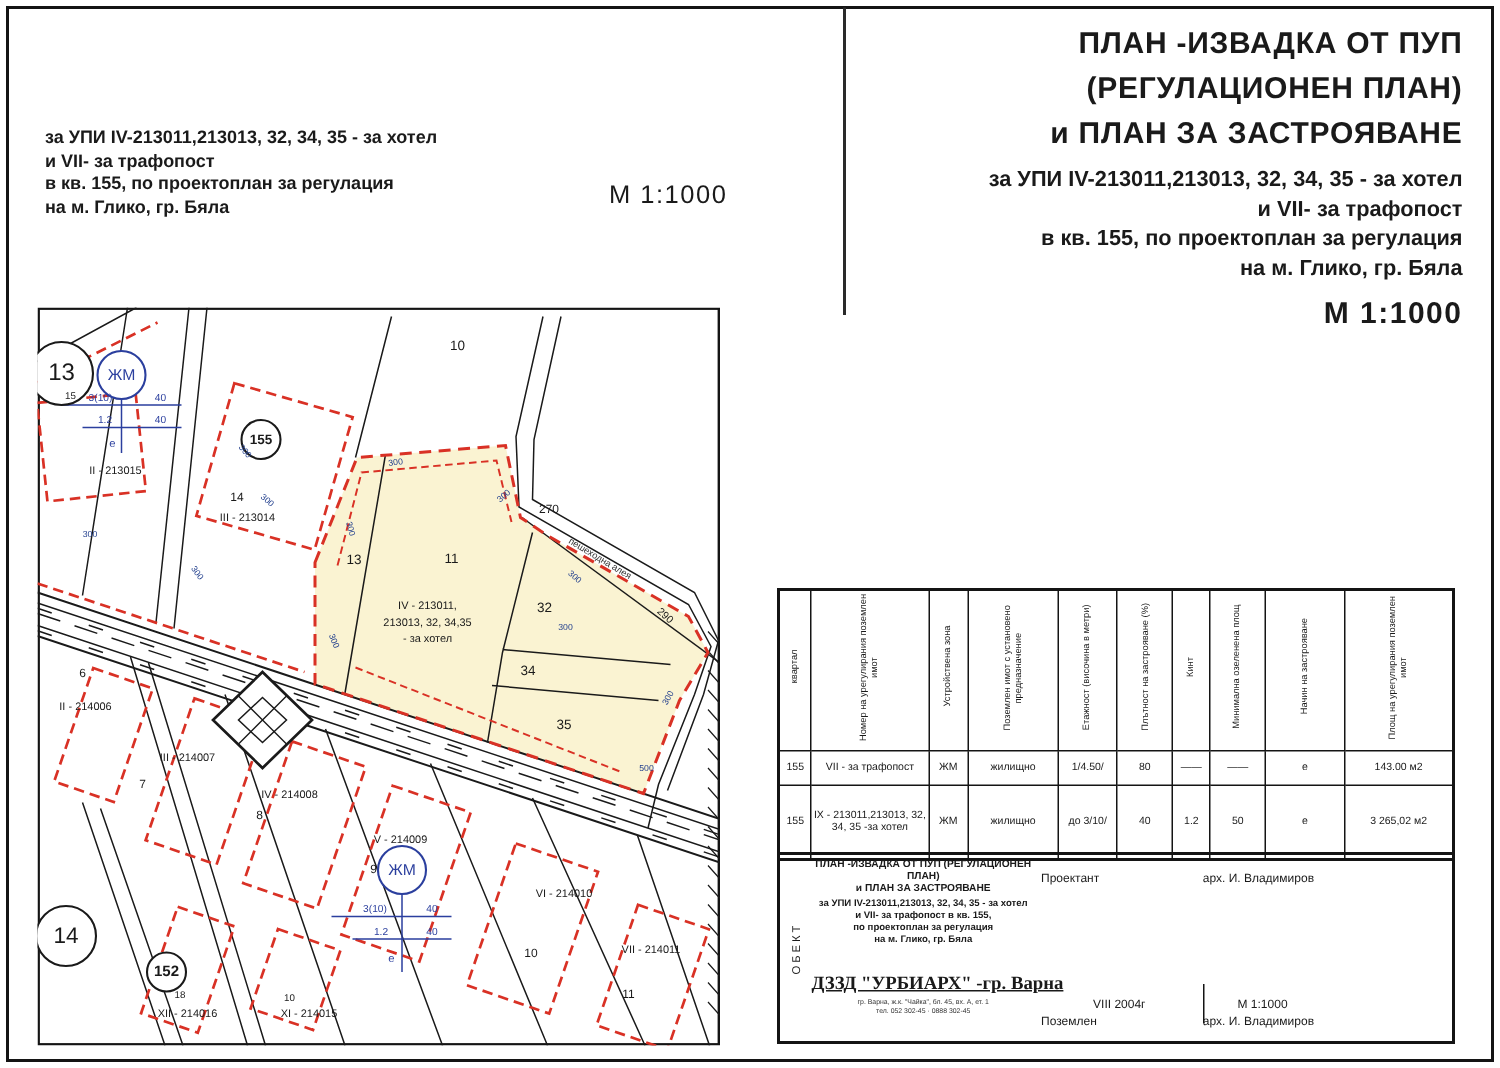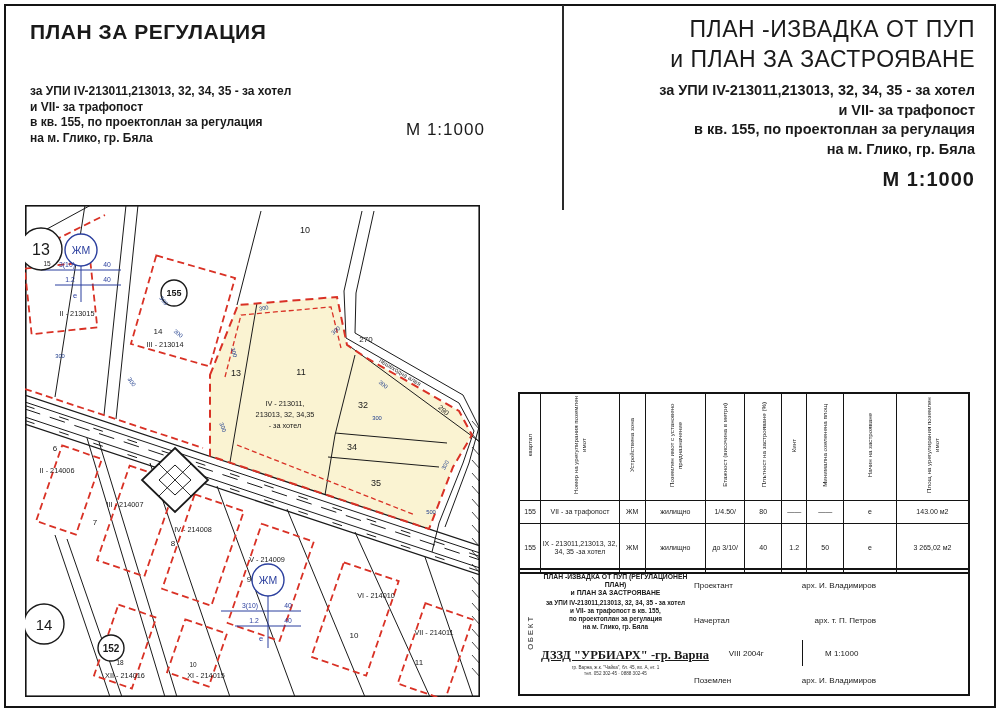--- a/index.html
+++ b/index.html
@@ -5,21 +5,21 @@
   html,body{margin:0;padding:0;background:#fff;}
   body{width:1000px;height:712px;position:relative;font-family:"Liberation Sans",sans-serif;color:#1a1a1a;overflow:hidden;}
   .frame{position:absolute;left:4px;top:4px;width:988px;height:700px;border:2px solid #141414;}
   .abs{position:absolute;}
   
   .lt-title{left:30px;top:18px;font-size:21px;font-weight:bold;line-height:27px;letter-spacing:.5px;}
   .lt-sub{left:30px;top:84px;font-size:12px;font-weight:bold;line-height:15.5px;}
   .lt-scale{left:406px;top:120px;font-size:17px;letter-spacing:1px;}
   
   .rt{left:575px;top:14px;width:400px;text-align:right;}
-  .rt-title{font-size:23px;font-weight:normal;line-height:30px;letter-spacing:.5px;}
+  .rt-title{font-size:20px;font-weight:bold;line-height:30px;letter-spacing:.5px;}
   .rt-sub{margin-top:7px;font-size:14.5px;font-weight:bold;line-height:19.5px;}
   .rt-scale{margin-top:9px;font-size:20px;font-weight:bold;letter-spacing:1px;}
   .vline-sep{left:562px;top:5px;width:2px;height:205px;background:#2a2a2a;}
   
   .map{left:25px;top:205px;width:455px;height:492px;}
   .map svg{display:block;}
   
   .regtable{left:518px;top:392px;width:452px;border-collapse:collapse;table-layout:fixed;}
   .regtable td,.regtable th{border:1px solid #141414;padding:0;overflow:hidden;font-weight:normal;}
   .regtable{border:2px solid #141414;}
@@ -48,33 +48,33 @@
   .datebox .d1{width:113px;border-right:1px solid #141414;}
   .datebox .d2{width:77px;}
 </style>
 </head>
 <body>
 
 <div class="frame"></div>
 <div class="abs vline-sep"></div>
 
 <div class="abs lt-title">
-  <div>ПЛАН ЗА РЕГУЛАЦИЯ</div>
 </div>
 <div class="abs lt-sub">
   <div>за УПИ IV-213011,213013, 32, 34, 35 - за хотел</div>
   <div>и VII- за трафопост</div>
   <div>в кв. 155, по проектоплан за регулация</div>
   <div>на м. Глико, гр. Бяла</div>
 </div>
 <div class="abs lt-scale">М 1:1000</div>
 
 <div class="abs rt">
   <div class="rt-title">
     <div>ПЛАН -ИЗВАДКА ОТ ПУП</div>
+    <div>(РЕГУЛАЦИОНЕН ПЛАН)</div>
     <div>и ПЛАН ЗА ЗАСТРОЯВАНЕ</div>
   </div>
   <div class="rt-sub">
     <div>за УПИ IV-213011,213013, 32, 34, 35 - за хотел</div>
     <div>и VII- за трафопост</div>
     <div>в кв. 155, по проектоплан за регулация</div>
     <div>на м. Глико, гр. Бяла</div>
   </div>
   <div class="rt-scale">М 1:1000</div>
 </div>
@@ -280,25 +280,21 @@
     <div class="nm">ДЗЗД "УРБИАРХ" -гр. Варна</div>
     <div class="ad">
       <div>гр. Варна, ж.к. "Чайка", бл. 45, вх. А, ет. 1</div>
       <div>тел. 052 302-45 · 0888 302-45</div>
     </div>
   </div>
   <div class="cell rrow bb" style="top:0;height:30px">
     <span>Проектант</span>
     <span>арх. И. Владимиров</span>
   </div>
-  <div class="cell rrow bb" style="top:30px;height:40px">
-    <span>Начертал</span>
-    <span>арх. т. П. Петров</span>
-  </div>
-  <div class="cell rrow bb datebox" style="top:70px;height:26px">
+  <div class="cell rrow bb datebox" style="top:86px;height:26px">
     <div class="d1">VIII 2004г</div>
     <div class="d2">М 1:1000</div>
   </div>
   <div class="cell rrow" style="top:96px;height:28px">
     <span>Поземлен</span>
     <span>арх. И. Владимиров</span>
   </div>
   <div class="cell frow bb" style="top:0;height:30px"></div>
   <div class="cell frow bb" style="top:30px;height:40px"></div>
   <div class="cell frow bb" style="top:70px;height:26px"></div>

